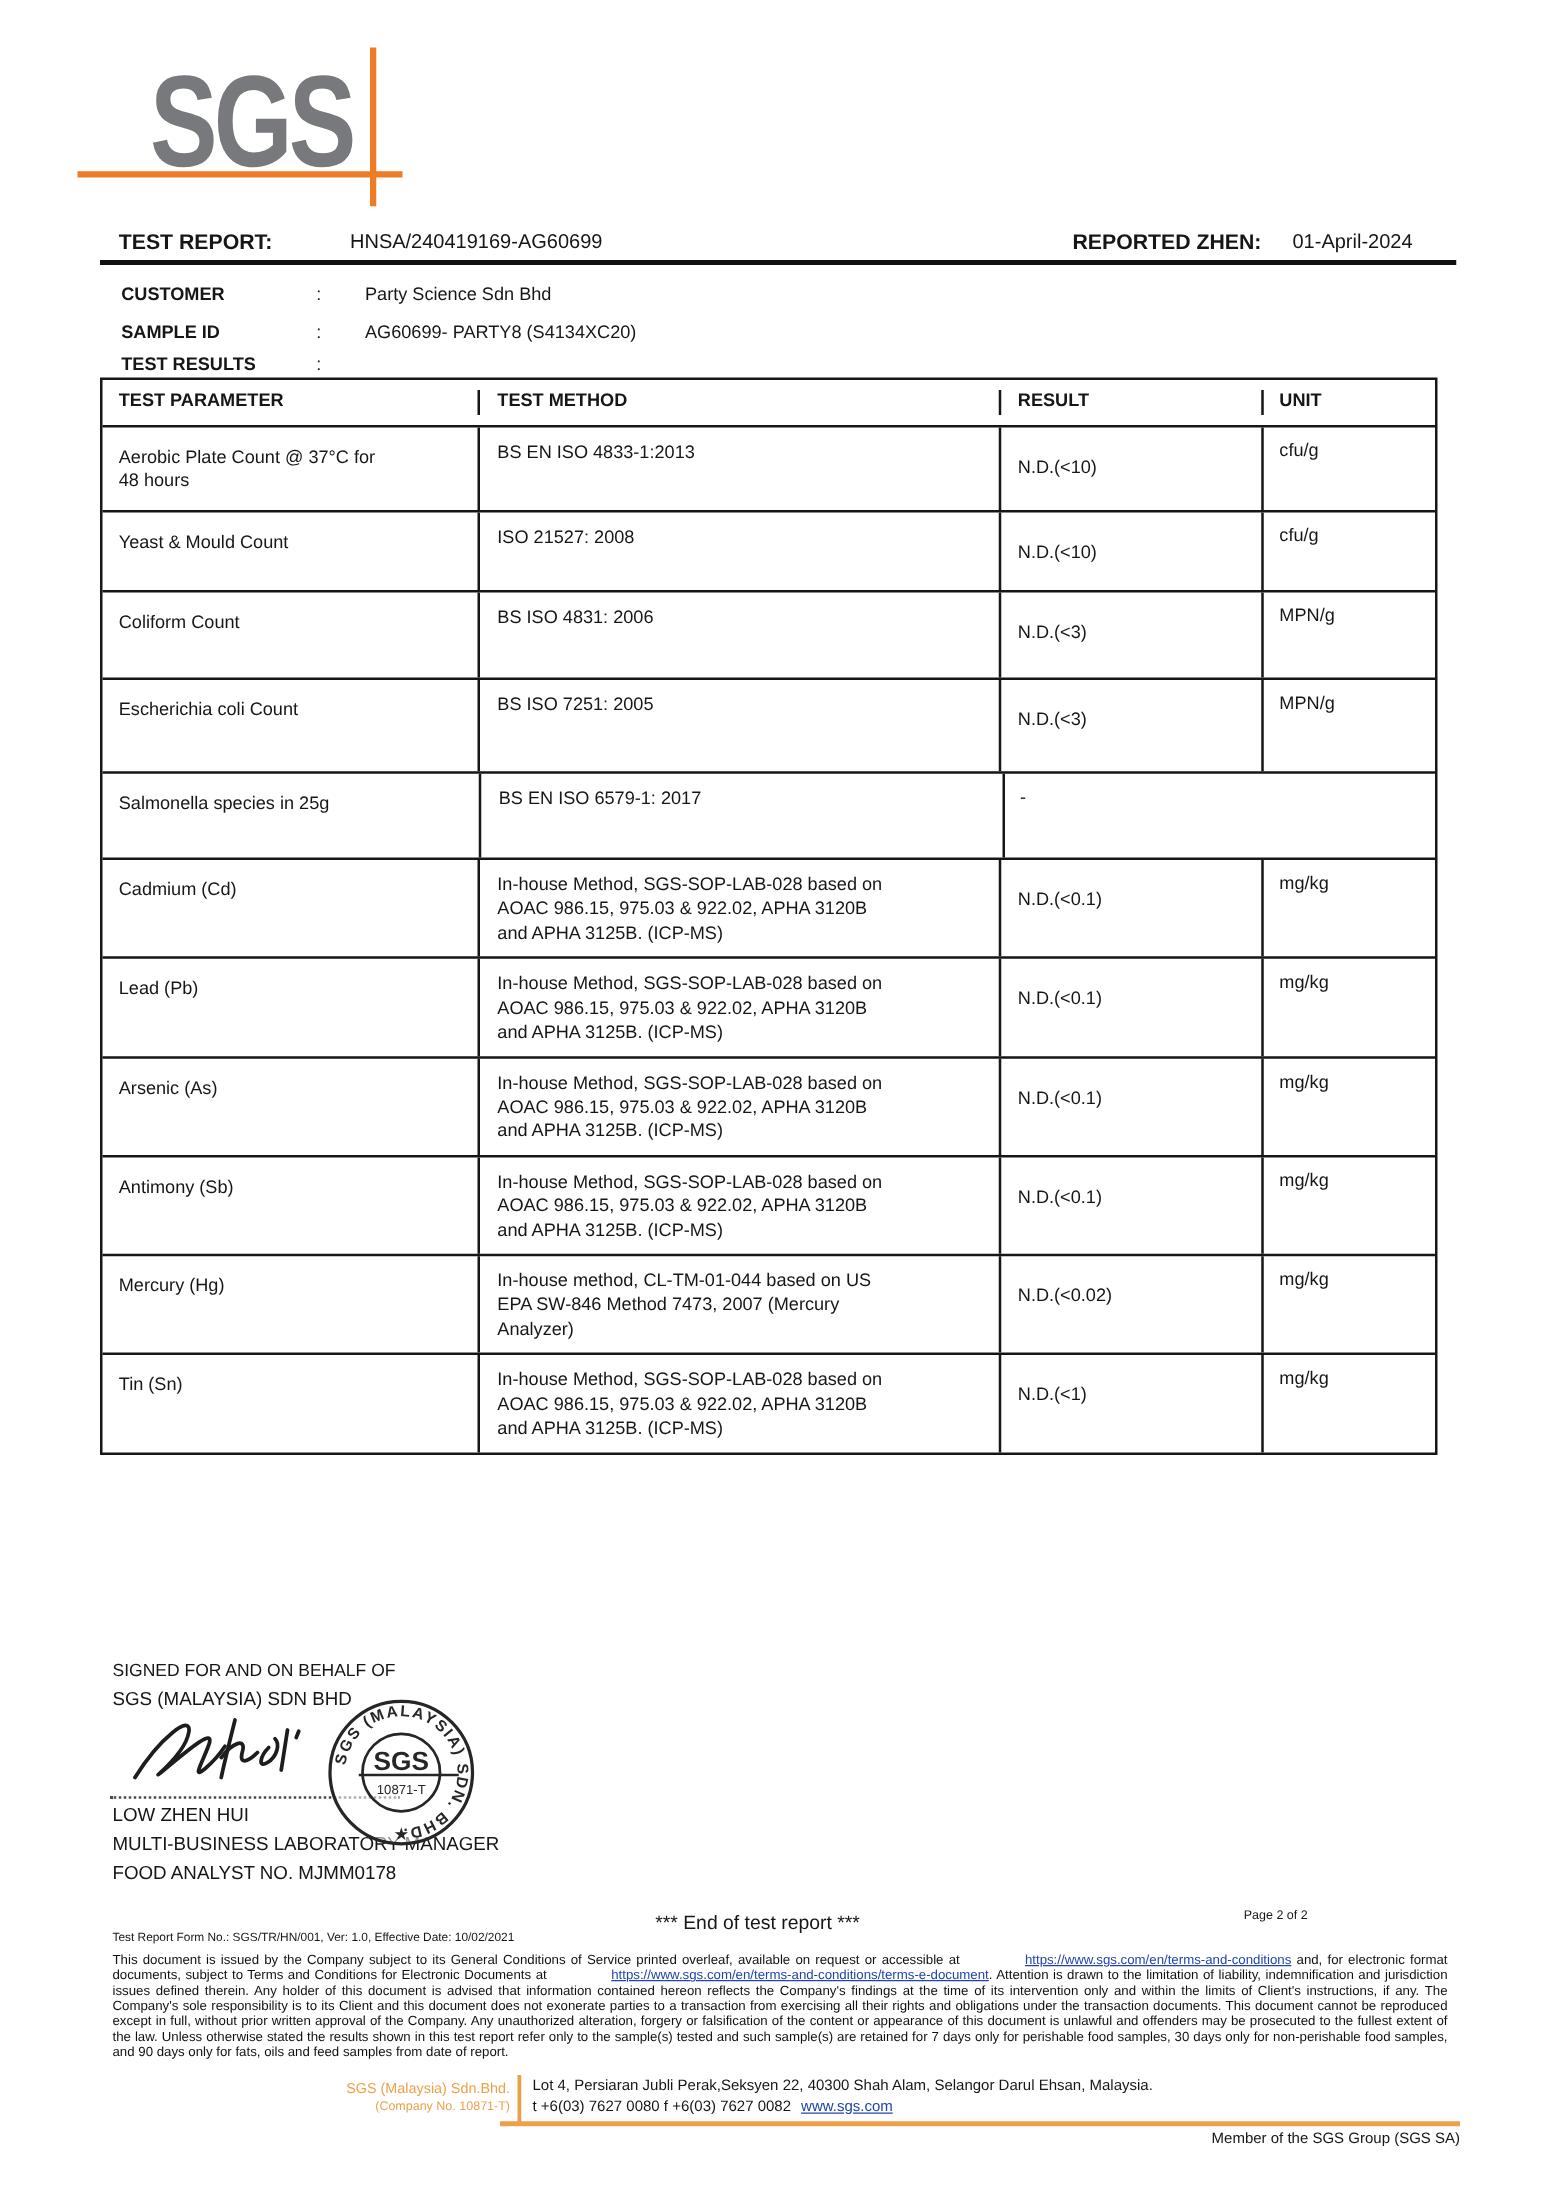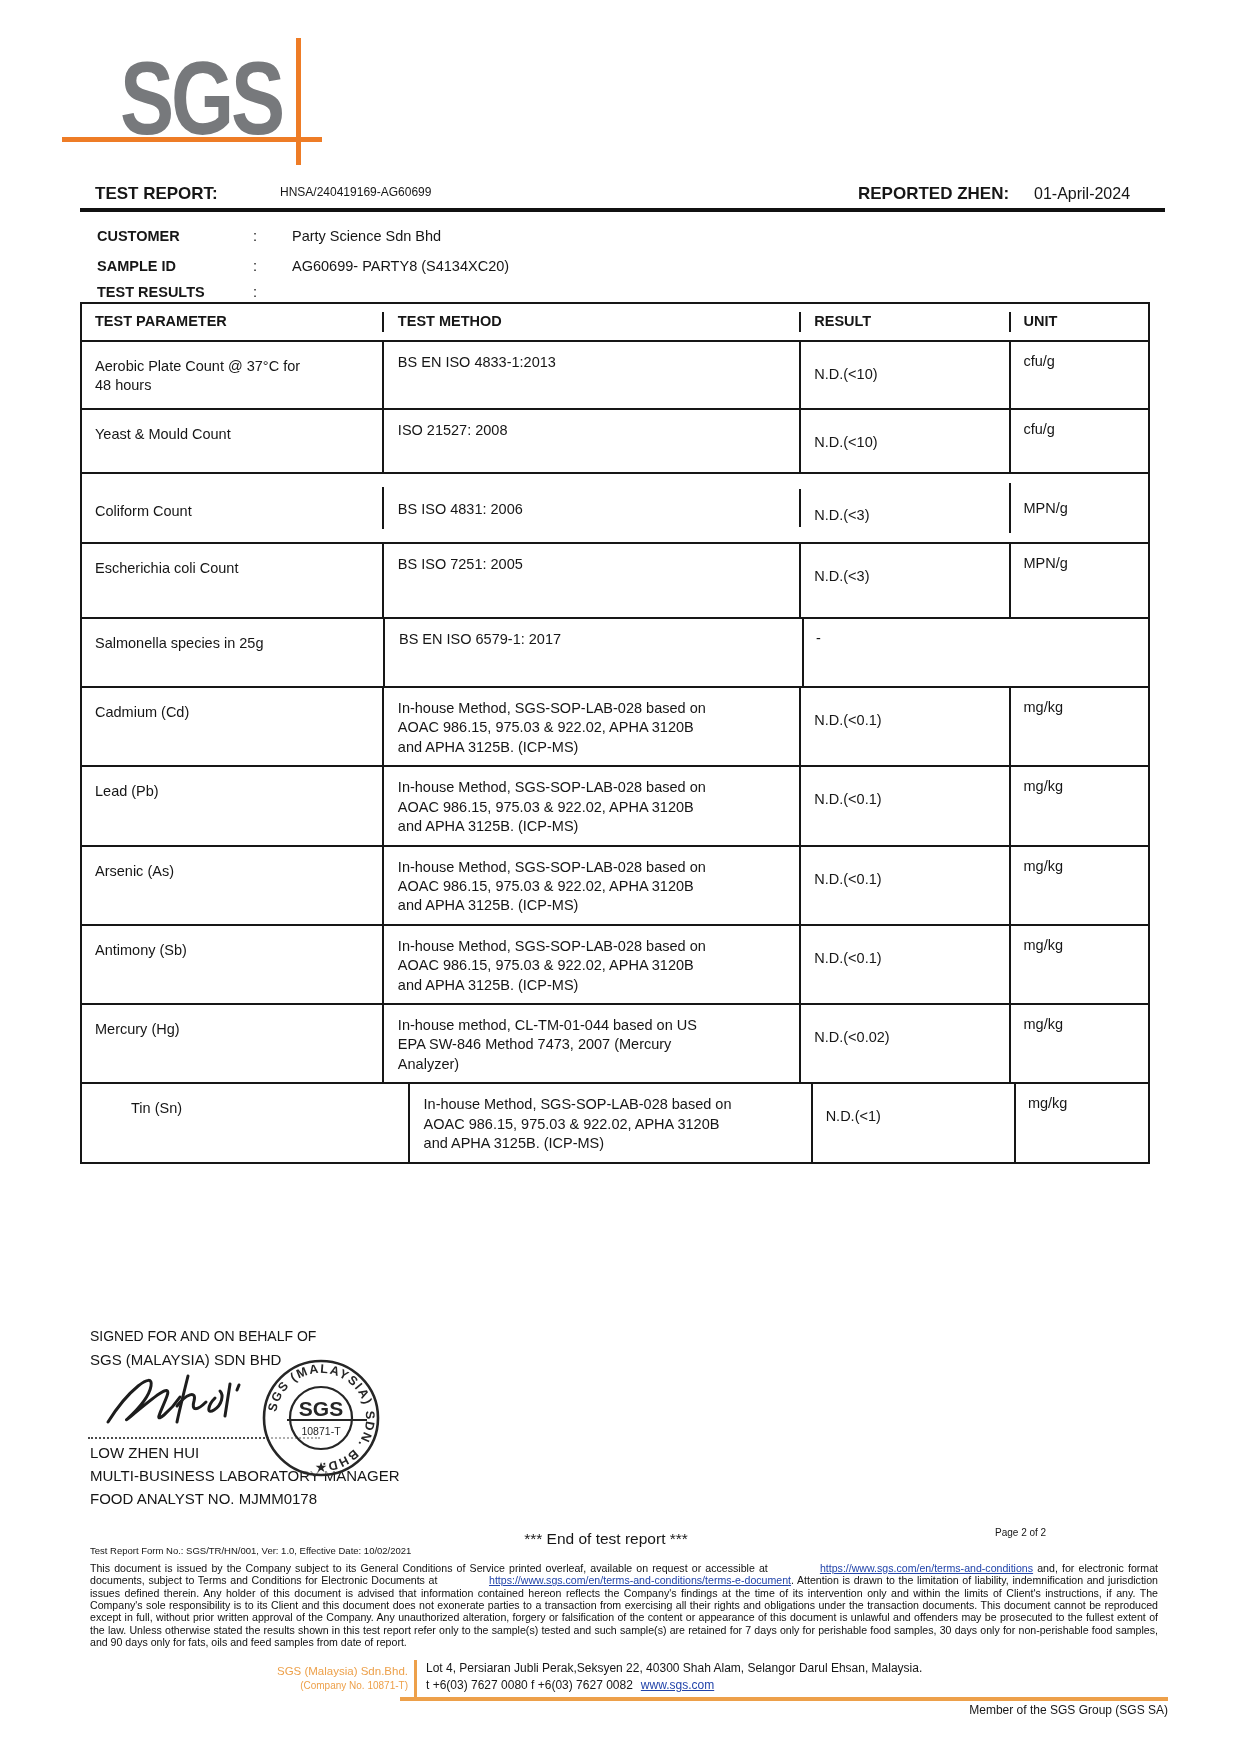--- a/index.html
+++ b/index.html
@@ -9,33 +9,33 @@
   .b{font-weight:bold;}
 
   
   .logo-text{left:120px;top:46px;font-size:104px;font-weight:700;color:#77797c;
              line-height:1;letter-spacing:-4px;transform:scaleX(.78);transform-origin:left top;}
   .logo-hline{left:62px;top:137px;width:260px;height:5px;background:#ee7c26;}
   .logo-vline{left:296px;top:38px;width:5px;height:127px;background:#ee7c26;}
 
   
   .report-title{left:95px;top:184px;font-size:17px;}
-  .report-no{left:280px;top:185px;font-size:12px;}
+  .report-no{left:280px;top:185px;font-size:16px;}
   .rep-date-label{left:858px;top:184px;font-size:17px;}
   .rep-date{left:1034px;top:185px;font-size:16px;}
   .hr-thick{left:80px;top:208px;width:1085px;height:3.5px;background:#111;}
 
   .info-label{left:97px;font-size:14.5px;font-weight:bold;}
   .info-colon{left:253px;font-size:14.5px;}
   .info-value{left:292px;font-size:14.5px;}
 
   
   .rtable{left:80px;top:302px;width:1070px;border:2px solid #161616;box-sizing:border-box;}
   .t-row{display:flex;border-bottom:2px solid #161616;box-sizing:border-box;}
-  .t-row:last-child{border-bottom:none;margin-left:36px;}
+  .t-row:last-child{border-bottom:none;}
   .t-head{min-height:38px;align-items:center;}
   .cell{box-sizing:border-box;border-right:2px solid #161616;font-size:14.5px;line-height:1.34;}
   .cell:last-child{border-right:none;}
   .c1{width:303px;padding:15px 10px 8px 13px;}
   .c2{width:419px;padding:11px 16px 8px 14px;}
   .c3{width:211px;padding:23px 8px 8px 13px;}
   .c4{width:137px;padding:10px 6px 8px 12px;}
   .t-head .cell{padding-top:0;padding-bottom:0;display:flex;align-items:center;font-weight:bold;}
   .param-span{display:inline-block;max-width:225px;}
   .method-span{display:inline-block;max-width:322px;}
@@ -109,21 +109,21 @@
       <div class="cell c2"><span class="method-span">BS EN ISO 4833-1:2013</span></div>
       <div class="cell c3"><span>N.D.(&lt;10)</span></div>
       <div class="cell c4"><span>cfu/g</span></div>
     </div>
         <div class="t-row" style="min-height: 64px;">
       <div class="cell c1"><span class="param-span">Yeast &amp; Mould Count</span></div>
       <div class="cell c2"><span class="method-span">ISO 21527: 2008</span></div>
       <div class="cell c3"><span>N.D.(&lt;10)</span></div>
       <div class="cell c4"><span>cfu/g</span></div>
     </div>
-        <div class="t-row" style="min-height: 70px; align-items: center;">
+        <div class="t-row" style="min-height: 70px;">
       <div class="cell c1"><span class="param-span">Coliform Count</span></div>
       <div class="cell c2"><span class="method-span">BS ISO 4831: 2006</span></div>
       <div class="cell c3"><span>N.D.(&lt;3)</span></div>
       <div class="cell c4"><span>MPN/g</span></div>
     </div>
         <div class="t-row" style="min-height: 75px;">
       <div class="cell c1"><span class="param-span">Escherichia coli Count</span></div>
       <div class="cell c2"><span class="method-span">BS ISO 7251: 2005</span></div>
       <div class="cell c3"><span>N.D.(&lt;3)</span></div>
       <div class="cell c4"><span>MPN/g</span></div>

